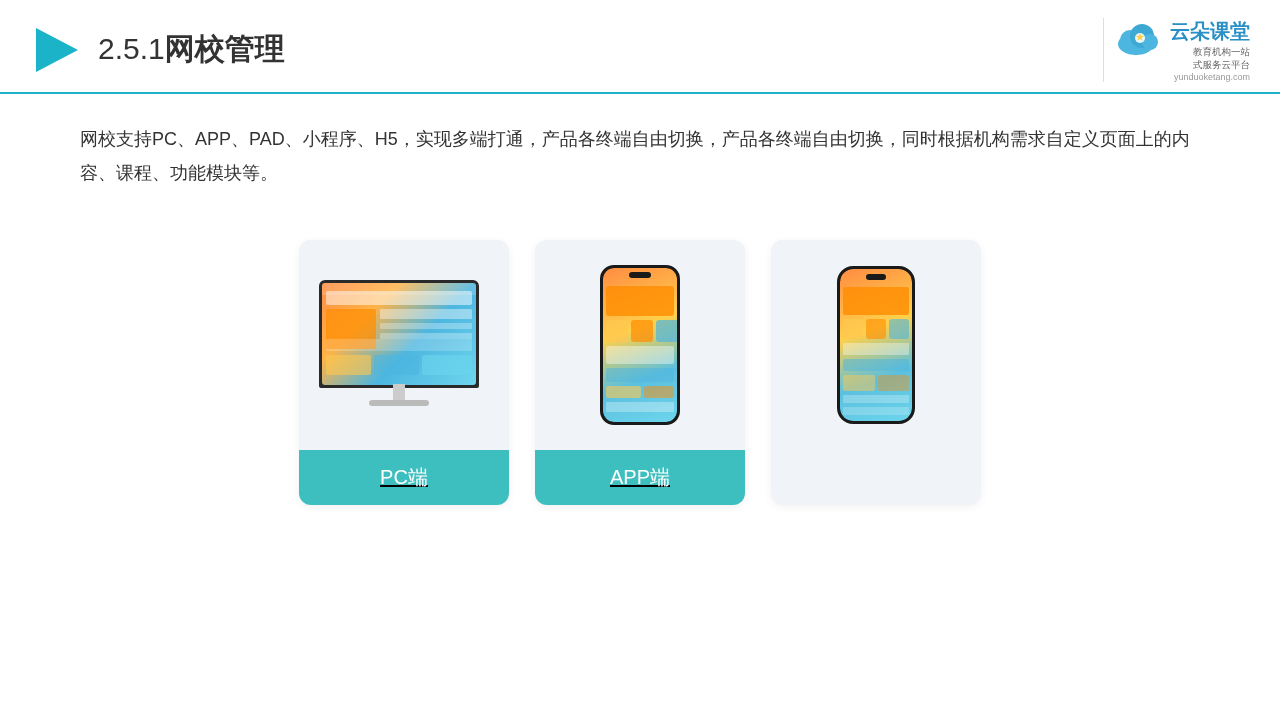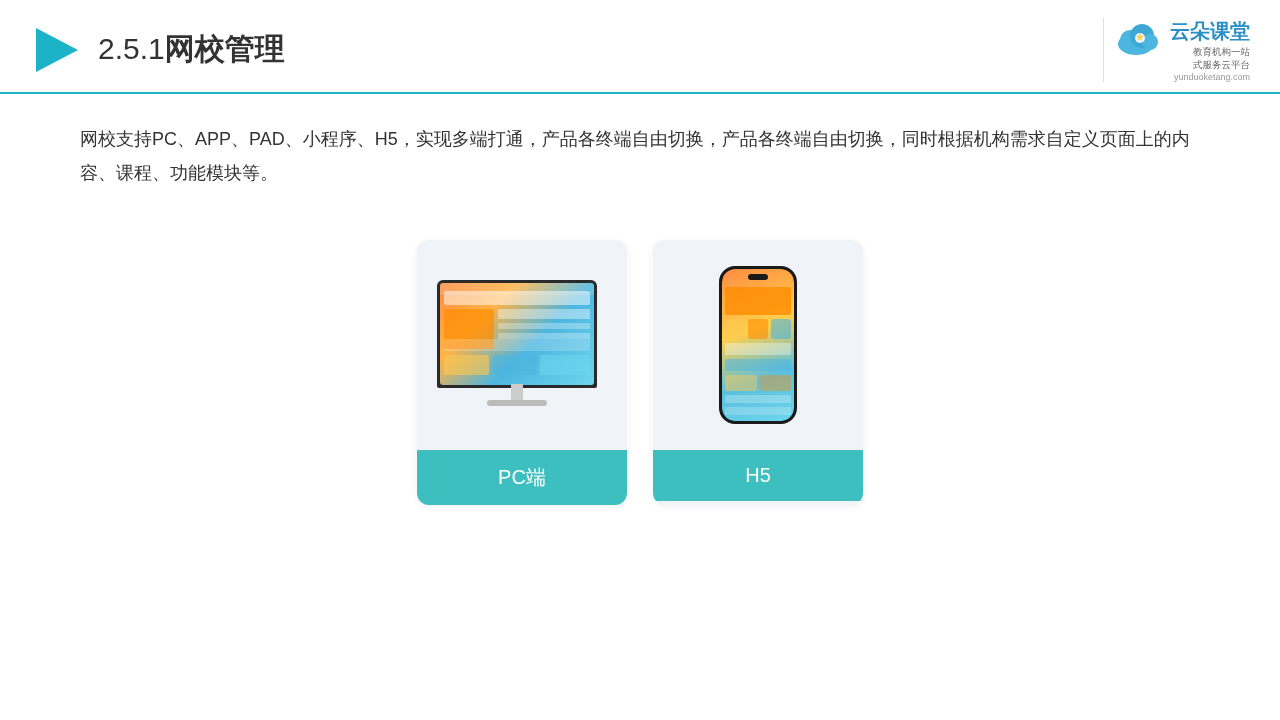--- a/index.html
+++ b/index.html
@@ -48,20 +48,21 @@
       line-height: 1.9;
     }
 
     
     .cards-container {
       display: flex;
       gap: 26px;
       padding: 30px 60px 30px 60px;
       justify-content: center;
       margin-top: 10px;
+      text-decoration: underline;
     }
 
     .card {
       background: #f0f4f8;
       border-radius: 12px;
       width: 210px;
       display: flex;
       flex-direction: column;
       align-items: center;
       overflow: hidden;
@@ -317,20 +318,39 @@
             <div class="screen-block" style="top:56px;left:4px;right:4px;height:12px;background:rgba(255,255,255,0.2);border-radius:1px;"></div>
           </div>
         </div>
         <div class="monitor-stand-neck"></div>
         <div class="monitor-stand-base"></div>
       </div>
     </div>
     <div class="card-label">PC端</div>
   </div>
 
+  <div class="card">
+    <div class="card-image-area">
+      <div class="phone-device">
+        <div class="phone-notch"></div>
+        <div class="phone-screen">
+          <div class="screen-block" style="top:18px;left:3px;right:3px;height:30px;background:rgba(255,140,0,0.8);border-radius:3px;"></div>
+          <div class="screen-block" style="top:52px;left:3px;width:22px;height:22px;background:rgba(255,200,80,0.7);border-radius:3px;"></div>
+          <div class="screen-block" style="top:52px;left:28px;width:22px;height:22px;background:rgba(255,140,0,0.7);border-radius:3px;"></div>
+          <div class="screen-block" style="top:52px;left:53px;width:22px;height:22px;background:rgba(77,182,224,0.7);border-radius:3px;"></div>
+          <div class="screen-block" style="top:78px;left:3px;right:3px;height:18px;background:rgba(255,255,255,0.4);border-radius:2px;"></div>
+          <div class="screen-block" style="top:100px;left:3px;right:3px;height:14px;background:rgba(77,182,224,0.5);border-radius:2px;"></div>
+          <div class="screen-block" style="top:118px;left:3px;width:35px;height:12px;background:rgba(255,200,80,0.6);border-radius:2px;"></div>
+          <div class="screen-block" style="top:118px;left:41px;right:3px;height:12px;background:rgba(255,140,0,0.5);border-radius:2px;"></div>
+          <div class="screen-block" style="top:134px;left:3px;right:3px;height:10px;background:rgba(255,255,255,0.3);border-radius:1px;"></div>
+        </div>
+      </div>
+    </div>
+    <div class="card-label">APP端</div>
+  </div>
 
 
 
   <div class="card">
     <div class="card-image-area">
       <div class="phone-device" style="width:78px;height:158px;border-radius:16px;">
         <div class="phone-notch" style="width:20px;height:6px;top:5px;"></div>
         <div class="phone-screen" style="border-radius:13px;">
           <div class="screen-block" style="top:18px;left:3px;right:3px;height:28px;background:rgba(255,140,0,0.8);border-radius:2px;"></div>
           <div class="screen-block" style="top:50px;left:3px;width:20px;height:20px;background:rgba(255,200,80,0.7);border-radius:3px;"></div>
@@ -338,16 +358,15 @@
           <div class="screen-block" style="top:50px;left:49px;right:3px;height:20px;background:rgba(77,182,224,0.6);border-radius:3px;"></div>
           <div class="screen-block" style="top:74px;left:3px;right:3px;height:12px;background:rgba(255,255,255,0.35);border-radius:1px;"></div>
           <div class="screen-block" style="top:90px;left:3px;right:3px;height:12px;background:rgba(77,182,224,0.5);border-radius:2px;"></div>
           <div class="screen-block" style="top:106px;left:3px;width:32px;height:16px;background:rgba(255,200,80,0.5);border-radius:2px;"></div>
           <div class="screen-block" style="top:106px;left:38px;right:3px;height:16px;background:rgba(255,140,0,0.4);border-radius:2px;"></div>
           <div class="screen-block" style="top:126px;left:3px;right:3px;height:8px;background:rgba(255,255,255,0.25);border-radius:1px;"></div>
           <div class="screen-block" style="top:138px;left:3px;right:3px;height:8px;background:rgba(255,255,255,0.2);border-radius:1px;"></div>
         </div>
       </div>
     </div>
-    <div class="card-label">H5</div>
   </div>
 
 </div>
 
 </body></html>

